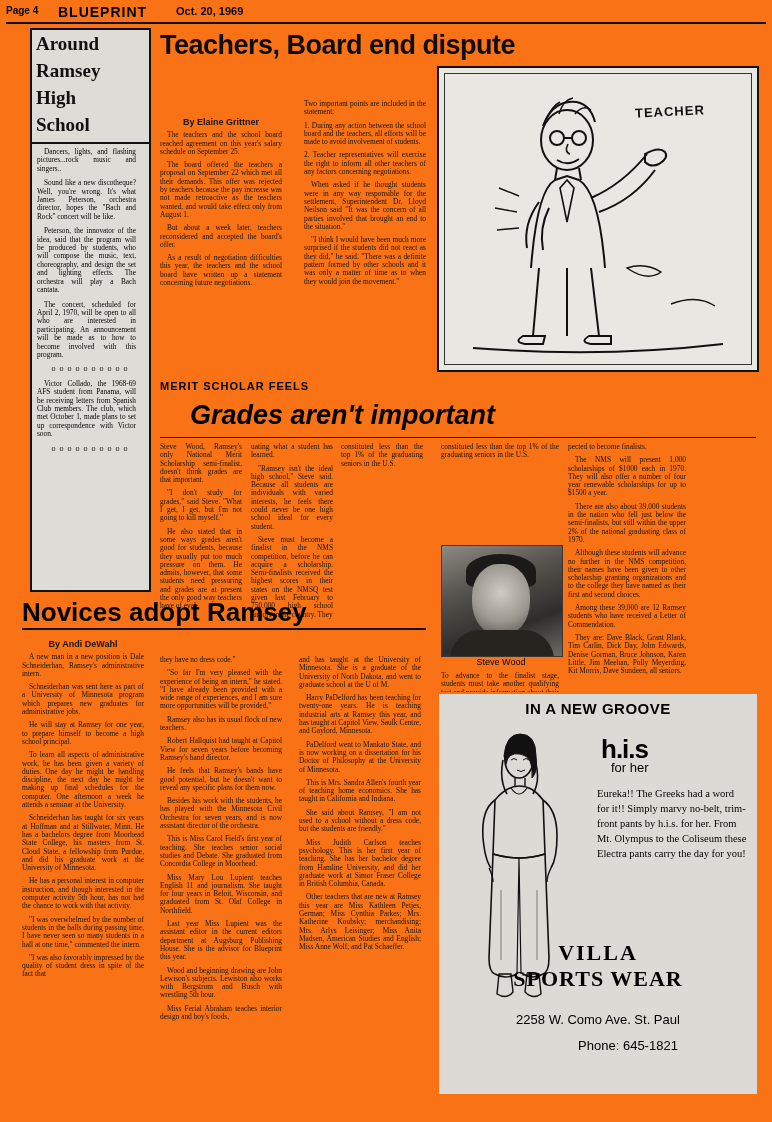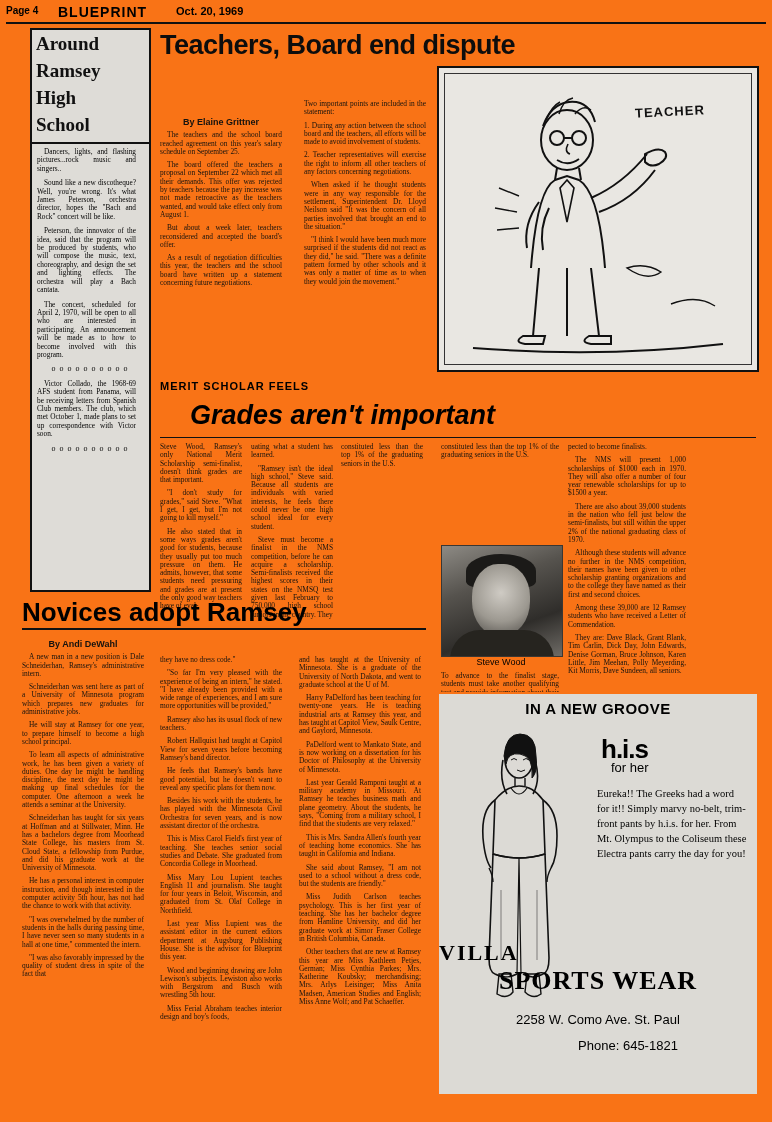--- a/index.html
+++ b/index.html
@@ -152,27 +152,27 @@
   }
   .ad-forher{
     position:absolute; left:172px; top:66px;
     font-family:"Liberation Sans", sans-serif; font-size:13px;
   }
   .ad-copy{
     position:absolute; left:158px; top:92px; width:150px;
     font-family:"Liberation Serif", serif; font-size:10.5px; line-height:15px;
   }
   .ad-villa{
-    position:absolute; left:0; top:246px; width:318px; 
+    position:absolute; left:0; top:246px; width:318px; text-align:center;
     font-family:"Liberation Serif", serif; font-weight:bold; font-size:22px;
     letter-spacing:2px;
   }
   .ad-sports{
     position:absolute; left:0; top:272px; width:318px; text-align:center;
-    font-family:"Liberation Serif", serif; font-weight:bold; font-size:26px;
+    font-family:"Liberation Serif", serif; font-weight:bold; font-size:22px;
     letter-spacing:1px;
   }
   .ad-addr{
     position:absolute; left:0; top:318px; width:318px; text-align:center;
     font-family:"Liberation Sans", sans-serif; font-size:13px;
   }
   .ad-phone{
     position:absolute; left:0; top:344px; width:378px; text-align:center;
     font-family:"Liberation Sans", sans-serif; font-size:13px;
   }
@@ -335,21 +335,20 @@
     <p>Miss Mary Lou Lupient teaches English 11 and journalism.  She taught for four years in Beloit, Wisconsin, and graduated from St. Olaf College in Northfield.</p>
     <p>Last year Miss Lupient was the assistant editor in the current editors department  at Augsburg Publishing House. She is the advisor for Blueprint this year.</p>
     <p>Wood and beginning drawing are John Lewison's subjects.  Lewiston also works with Bergstrom and Busch with wrestling 5th hour.</p>
     <p>Miss Ferial Abraham teaches interior design and boy's foods,</p>
   </div>
 
   <div class="col" style="left:299px; top:656px; width:122px;">
     <p class="noind">and has taught at the University of Minnesota.  She is a graduate of the University of North Dakota, and went to graduate school at the U of M.</p>
     <p>Harry PaDelford has been teaching for twenty-one years.  He is teaching industrial arts at Ramsey this year, and has taught at Capitol View, Saulk Centre, and Gaylord, Minnesota.</p>
     <p>PaDelford went to Mankato State, and is now working on a dissertation for his Doctor of Philosophy at the University of Minnesota.</p>
-    <p>Last year Gerald Ramponi taught at a military academy in Missouri.  At Ramsey he teaches business math and plane geometry.  About the students, he says, "Coming from a military school, I find that the students are very relaxed."</p>
     <p>This is Mrs. Sandra Allen's fourth year of teaching home economics.  She has taught in California and Indiana.</p>
     <p>She said about Ramsey, "I am not used to a school without a dress code, but the students are friendly."</p>
     <p>Miss Judith Carlson teaches psychology.  This is her first year of teaching.  She has her bachelor degree from Hamline University, and did her graduate work at Simor Fraser College in British Columbia, Canada.</p>
     <p>Other teachers that are new at Ramsey this year are Miss Kathleen Petjes, German; Miss Cynthia Parkes; Mrs. Katherine Koubsky; merchandising; Mrs. Arlys Leisinger; Miss  Anita Madsen, American Studies and English; Miss Anne Wolf; and Pat Schaeffer.</p>
   </div>
 
   <div class="ad">
     <div class="ad-head">IN A NEW GROOVE</div>
 
     <svg class="ad-figure" width="150" height="350" viewBox="0 0 150 350">

